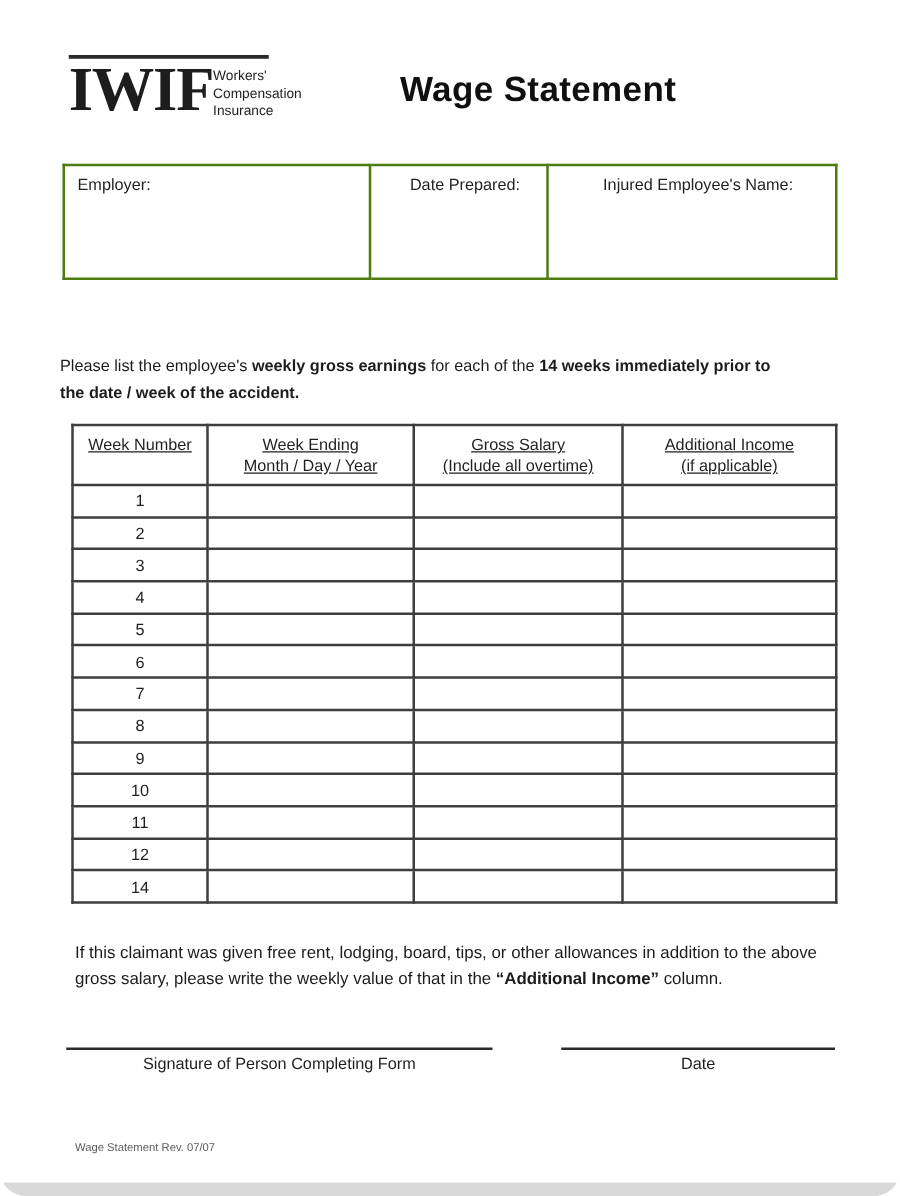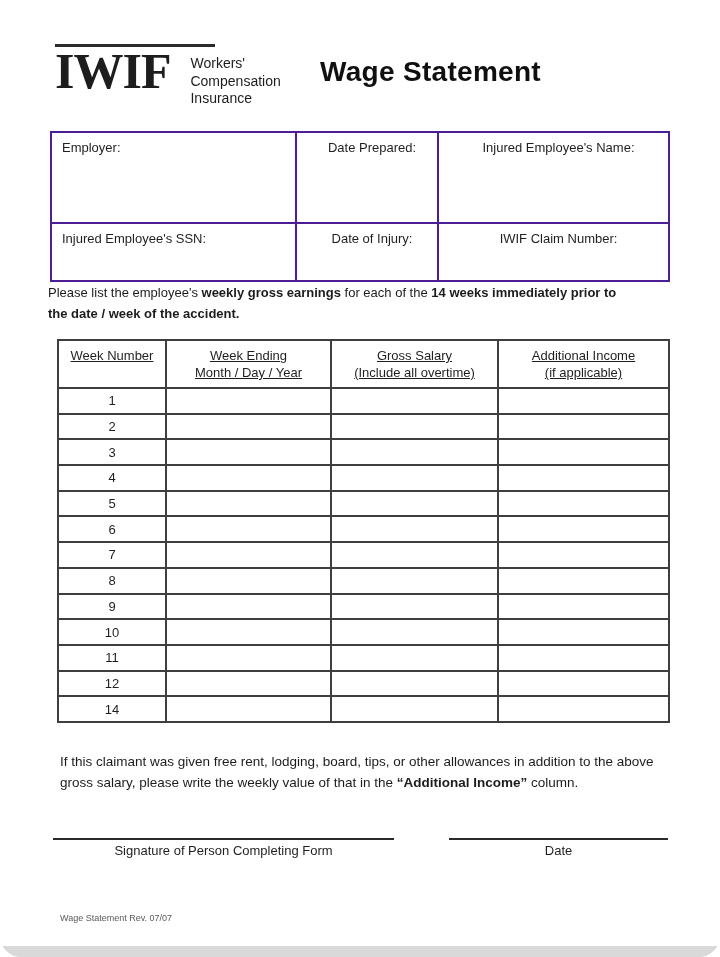--- a/index.html
+++ b/index.html
@@ -10,32 +10,32 @@
   .b { font-weight:bold; }
 
   
   .logo { position:absolute; left:55px; top:44px; }
   .logo-rule { width:160px; height:3px; background:#2b2b2b; margin-bottom:1px; }
   .logo-row { display:flex; align-items:flex-start; }
   .logo-acronym {
     font-family:"Liberation Serif", serif; font-weight:bold; font-size:50px;
     line-height:0.95; color:#1d1d1d; letter-spacing:-1px;
   }
-  .logo-tagline { margin-left:20px; margin-top:7px; font-size:14px; line-height:1.25; color:#1d1d1d; }
+  .logo-tagline { margin-left:0; margin-top:7px; font-size:11px; line-height:1.25; color:#1d1d1d; }
 
   
   .title {
     position:absolute; left:320px; top:56px; font-size:28px; font-weight:bold;
     letter-spacing:0.3px; color:#101010;
   }
 
   
   .info-table { position:absolute; left:50px; top:131px; border-collapse:collapse; table-layout:fixed; }
   .info-table td {
-    border:2px solid #4c1d95; vertical-align:top; font-size:13px;
+    border:2px solid #4d7c0f; vertical-align:top; font-size:13px;
     padding:7px 10px 0 10px; color:#1f1f1f;
   }
   .info-table .center-cell { text-align:center; padding-left:12px; padding-right:2px; }
   .info-row-1 td { height:82px; }
   .info-row-2 td { height:49px; }
 
   
   .instruction { position:absolute; left:48px; top:283px; width:588px; margin:0;
     font-size:13px; line-height:1.6; color:#1c1c1c; }
 
@@ -93,25 +93,20 @@
         <col style="width:245px">
         <col style="width:142px">
         <col style="width:231px">
       </colgroup>
     <tbody>
         <tr class="info-row-1">
       <td>Employer:</td>
       <td class="center-cell">Date Prepared:</td>
       <td class="center-cell">Injured Employee's Name:</td>
     </tr>
-    <tr class="info-row-2">
-      <td>Injured Employee's SSN:</td>
-      <td class="center-cell">Date of Injury:</td>
-      <td class="center-cell">IWIF Claim Number:</td>
-    </tr>
   </tbody>
     </table>
 
   <p class="instruction"><span>Please list the employee's </span><span class="b">weekly gross earnings</span><span> for each of the </span><span class="b">14 weeks immediately prior to the date / week of the accident.</span></p>
 
   <table class="wage-table">
     <colgroup>
         <col style="width:108px">
         <col style="width:165px">
         <col style="width:167px">

